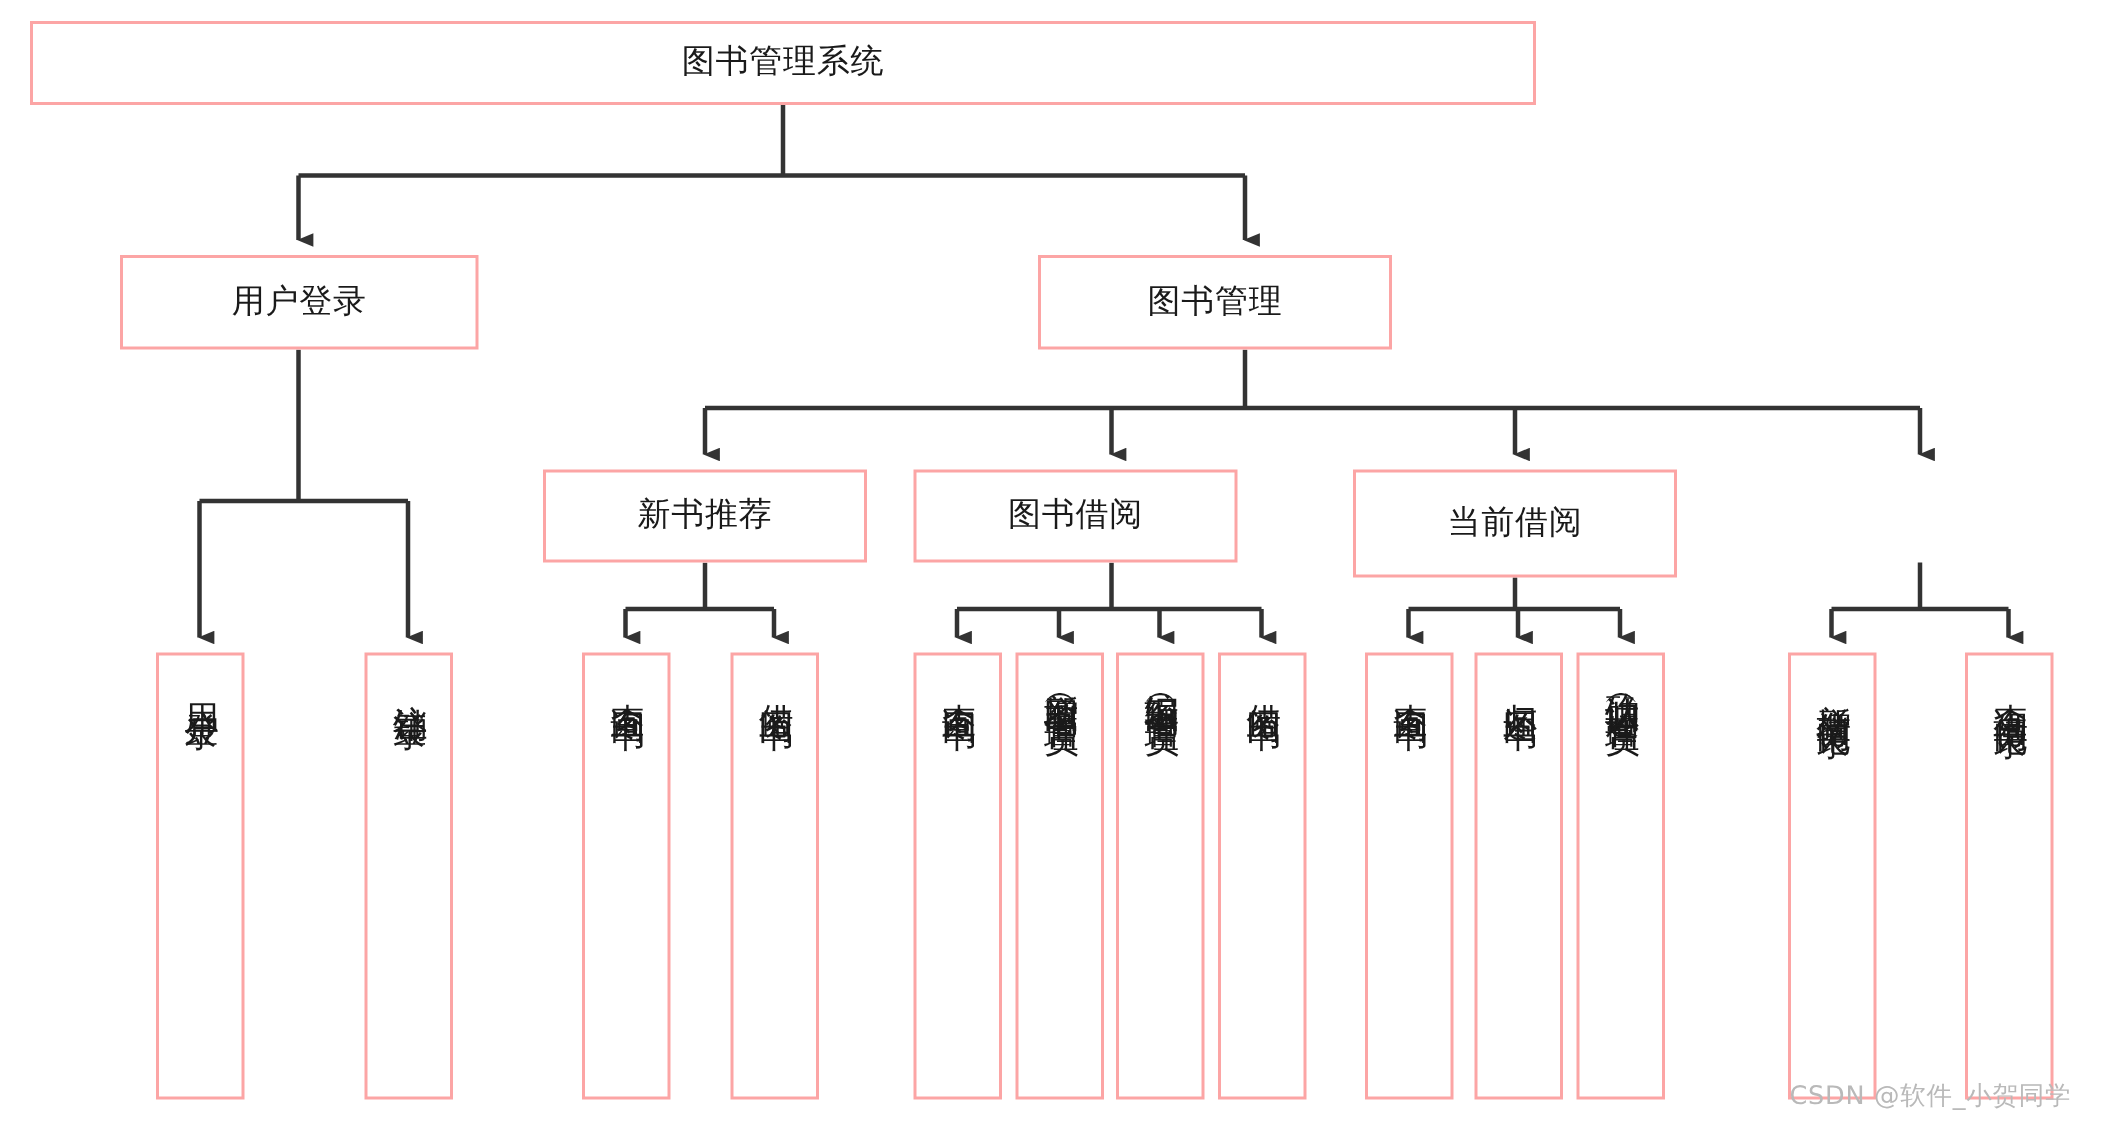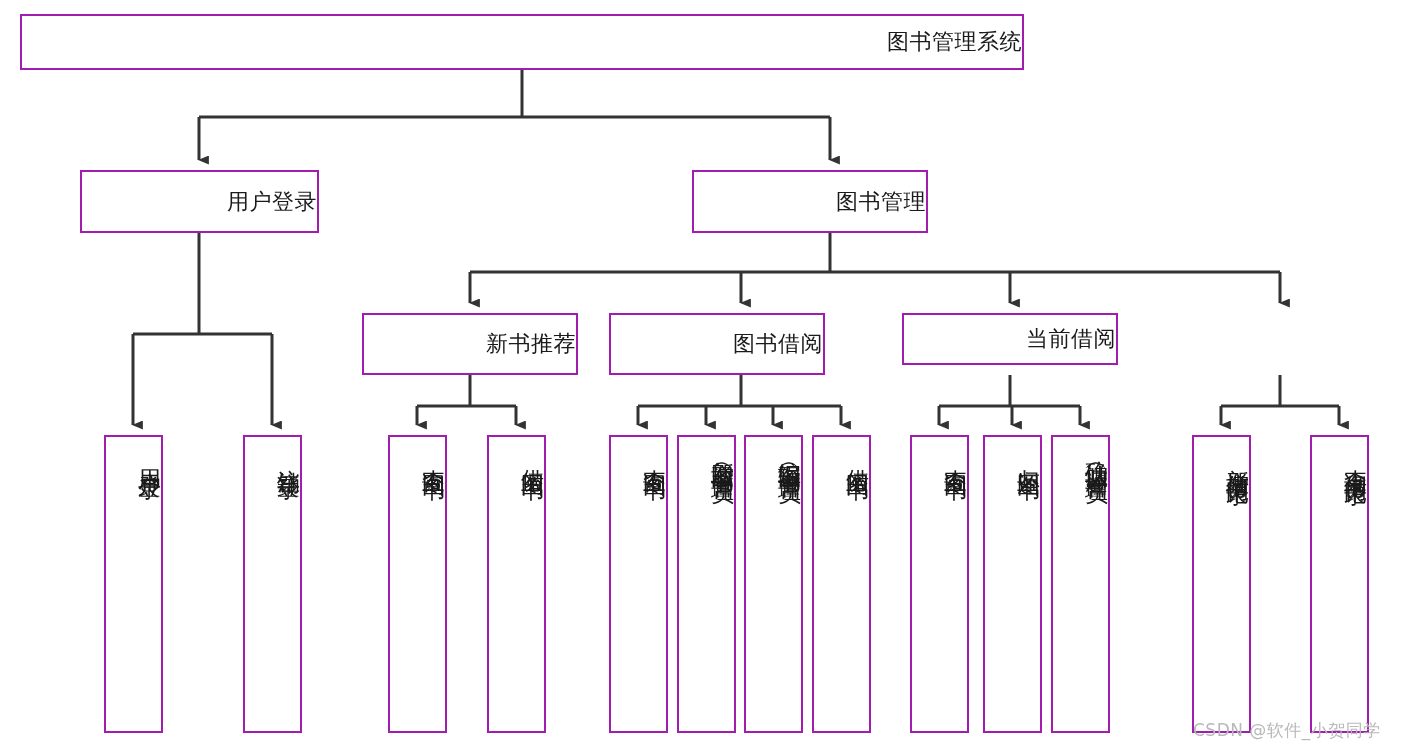--- a/index.html
+++ b/index.html
@@ -23,24 +23,24 @@
     left: 0;
     top: 0;
     width: 1405px;
     height: 747px;
     pointer-events: none;
   }
   .node {
     position: absolute;
     box-sizing: border-box;
     background: #ffffff;
-    border: 2px solid #a21caf;
+    border: 2px solid #fca5a5;
     display: flex;
     align-items: center;
-    justify-content: flex-end;
+    justify-content: center;
     color: #1a1a1a;
   }
   .node .label {
     display: block;
     text-align: center;
     line-height: 1.15;
   }
   .node.h .label {
     font-size: 22px;
     letter-spacing: 0.5px;
@@ -131,21 +131,21 @@
   <div class="node h" style="left:692px; top:170px; width:236px; height:63px;">
     <span class="label">图书管理</span>
   </div>
 
   <div class="node h" style="left:362px; top:313px; width:216px; height:62px;">
     <span class="label">新书推荐</span>
   </div>
   <div class="node h" style="left:609px; top:313px; width:216px; height:62px;">
     <span class="label">图书借阅</span>
   </div>
-  <div class="node h" style="left:902px; top:313px; width:216px; height:52px;">
+  <div class="node h" style="left:902px; top:313px; width:216px; height:72px;">
     <span class="label">当前借阅</span>
   </div>
 
   <div class="node v" style="left:104px; top:435px; width:59px; height:298px;">
     <span class="label">用户登录</span>
   </div>
   <div class="node v" style="left:243px; top:435px; width:59px; height:298px;">
     <span class="label">注销登录</span>
   </div>
   <div class="node v" style="left:388px; top:435px; width:59px; height:298px;">

